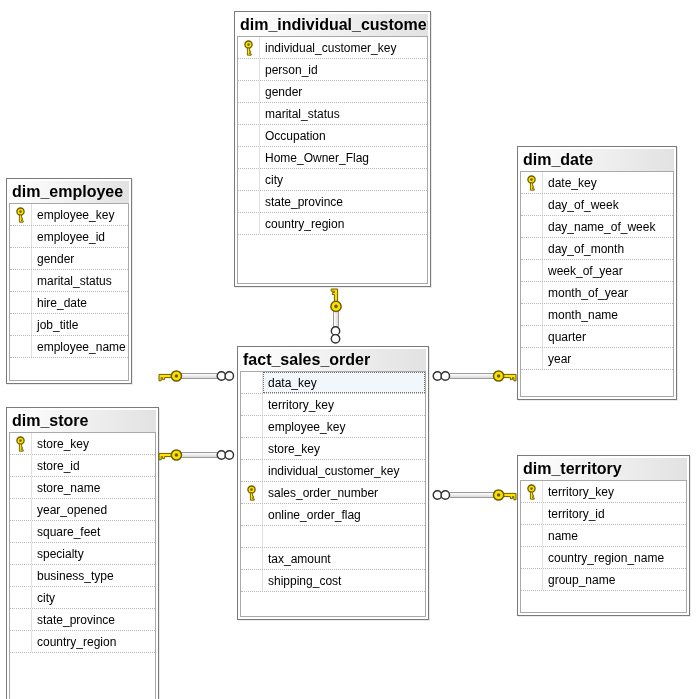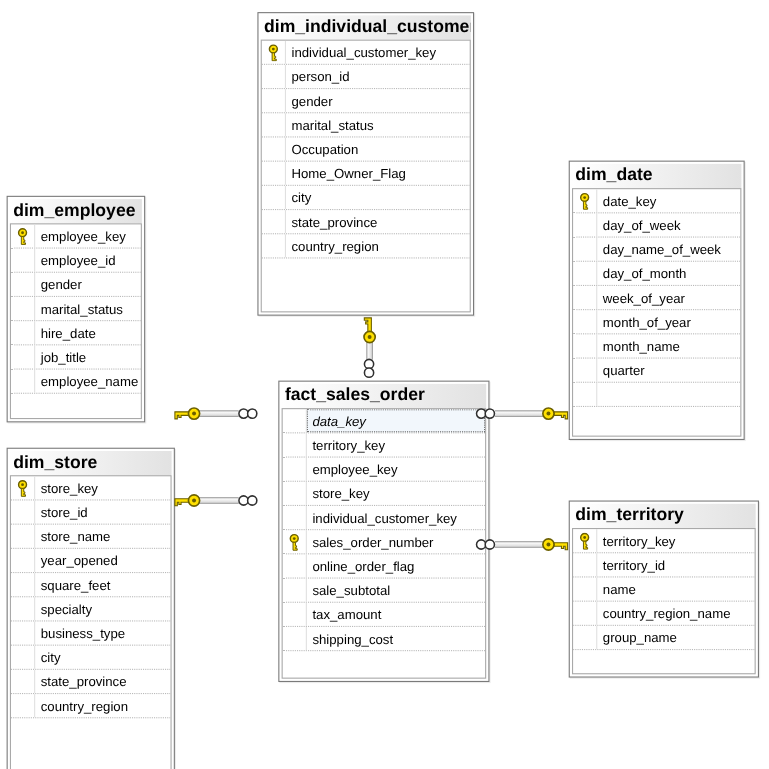--- a/index.html
+++ b/index.html
@@ -62,36 +62,35 @@
     flex: 1;
     display: flex;
     align-items: center;
     box-sizing: border-box;
     border: 1px solid transparent;
     overflow: hidden;
   }
   .row.selected .row-main {
     border: 1px dotted var(--selected-row-border, #6e6e6e);
     background: var(--selected-row-bg, #f2f7fc);
-    font-style: italic;
   }
   .row-label {
     font-size: 12px;
     color: var(--text, #000);
     padding-left: 4px;
     white-space: nowrap;
     text-align: right;
   }
   .pk-key-svg { display: block; }
 
   
   #tbl-dim_individual_customer { left: 234px; top: 11px;  width: 197px; height: 276px; }
   #tbl-dim_employee            { left: 6px;   top: 178px; width: 126px; height: 206px; }
   #tbl-dim_date                { left: 517px; top: 146px; width: 160px; height: 254px; }
-  #tbl-fact_sales_order        { left: 237px; top: 346px; width: 192px; height: 274px; margin-left: 16px; }
+  #tbl-fact_sales_order        { left: 237px; top: 346px; width: 192px; height: 274px; }
   #tbl-dim_store               { left: 6px;   top: 407px; width: 153px; height: 359px; }
   #tbl-dim_territory           { left: 517px; top: 455px; width: 173px; height: 161px; }
 
   
   .rel .tube, .rel .key-end, .rel .inf-end { position: absolute; }
   .tube-h {
     box-sizing: border-box;
     height: 6px;
     border-top: 1px solid var(--connector-edge, #9a9a9a);
     border-bottom: 1px solid var(--connector-edge, #9a9a9a);
@@ -344,20 +343,23 @@
       
     </span>
     <span class="row-main">
       <span class="row-label">quarter</span>
     </span>
   </div>
         <div class="row">
     <span class="icon-cell">
       
     </span>
+    <span class="row-main">
+      <span class="row-label">year</span>
+    </span>
   </div>
       </div>
   </div>
     <div class="tbl" id="tbl-fact_sales_order">
     <div class="tbl-title">fact_sales_order</div>
     <div class="tbl-grid">
         <div class="row selected">
     <span class="icon-cell">
       
     </span>
@@ -413,23 +415,20 @@
     <span class="icon-cell">
       
     </span>
     <span class="row-main">
       <span class="row-label">online_order_flag</span>
     </span>
   </div>
         <div class="row">
     <span class="icon-cell">
       
-    </span>
-    <span class="row-main">
-      <span class="row-label">sale_subtotal</span>
     </span>
   </div>
         <div class="row">
     <span class="icon-cell">
       
     </span>
     <span class="row-main">
       <span class="row-label">tax_amount</span>
     </span>
   </div>

